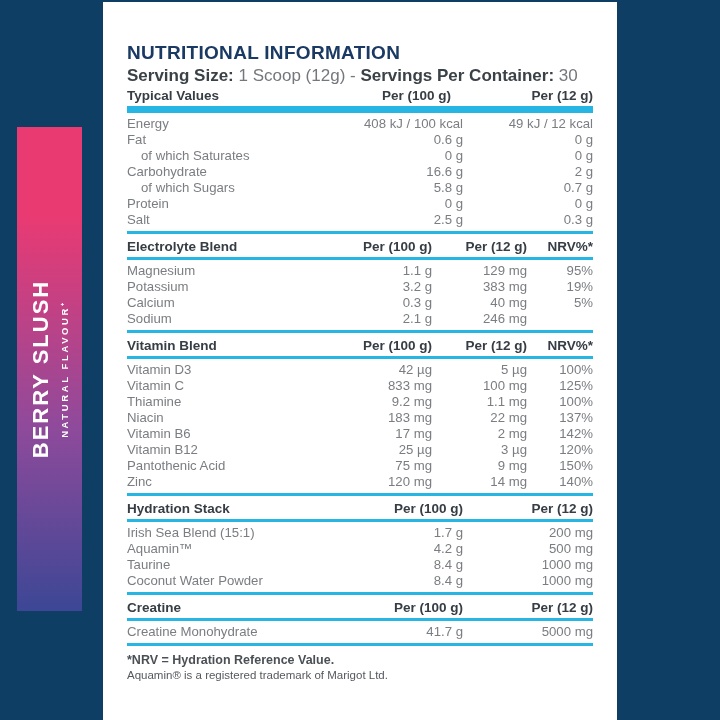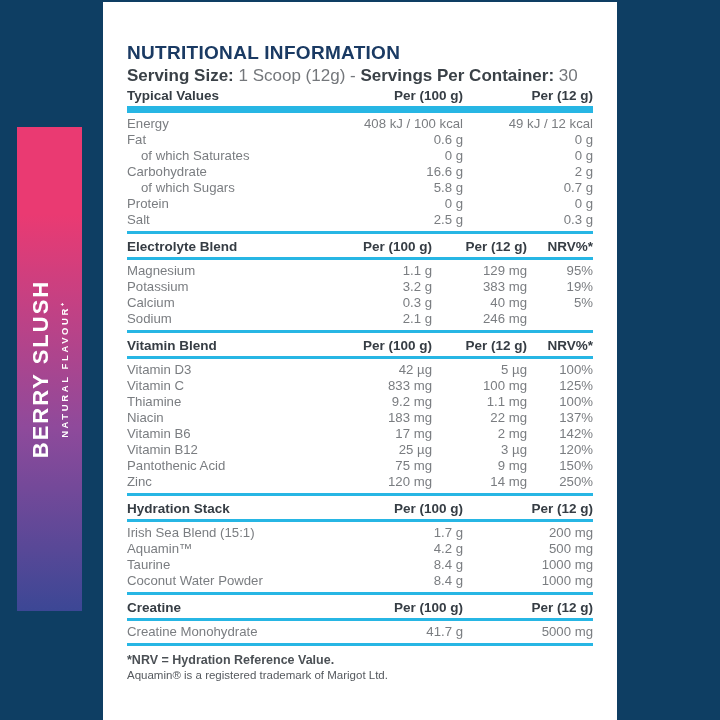--- a/index.html
+++ b/index.html
@@ -21,21 +21,21 @@
   .serving { margin-top:3px; font-size:17px; color:#74777b; line-height:17px; }
   .serving .b { color:#3a4147; font-weight:bold; }
 
   
   .trow { display:grid; align-items:baseline; }
   .cols2 { grid-template-columns:1fr 180px 130px; }
   .cols3 { grid-template-columns:1fr 120px 95px 66px; }
   .trow .val { text-align:right; }
 
   .thead { font-weight:bold; color:#363d44; font-size:13.5px; padding:5px 0 3px 0; }
-  .section:first-child .thead { padding-top:4px; }
+  .section:first-child .thead { padding-top:4px;gap:12px; }
   .bar { background:#27b6e4; }
   .bar.thick { height:7px; }
   .bar.thin { height:3px; }
   .rows { padding:3px 0; }
   .row { font-size:13.2px; color:#7a7d81; line-height:16px; }
   .row .lbl.indent { padding-left:14px; }
 
   .footnotes { margin-top:7px; }
   .fn1 { font-size:12.5px; font-weight:bold; color:#4b5055; line-height:15px; }
   .fn2 { font-size:11.5px; color:#55595e; line-height:14px; }
@@ -209,21 +209,21 @@
             <div class="trow row cols3">
               <div class="lbl">Pantothenic Acid</div>
               <div class="val">75 mg</div>
               <div class="val">9 mg</div>
               <div class="val">150%</div>
             </div>
             <div class="trow row cols3">
               <div class="lbl">Zinc</div>
               <div class="val">120 mg</div>
               <div class="val">14 mg</div>
-              <div class="val">250%</div>
+              <div class="val">140%</div>
             </div>
           </div>
           <div class="bar thin"></div>
         </div>
         <div class="section">
           <div class="trow thead cols2">
             <div class="lbl">Hydration Stack</div>
             <div class="val">Per (100 g)</div>
             <div class="val">Per (12 g)</div>
           </div>

